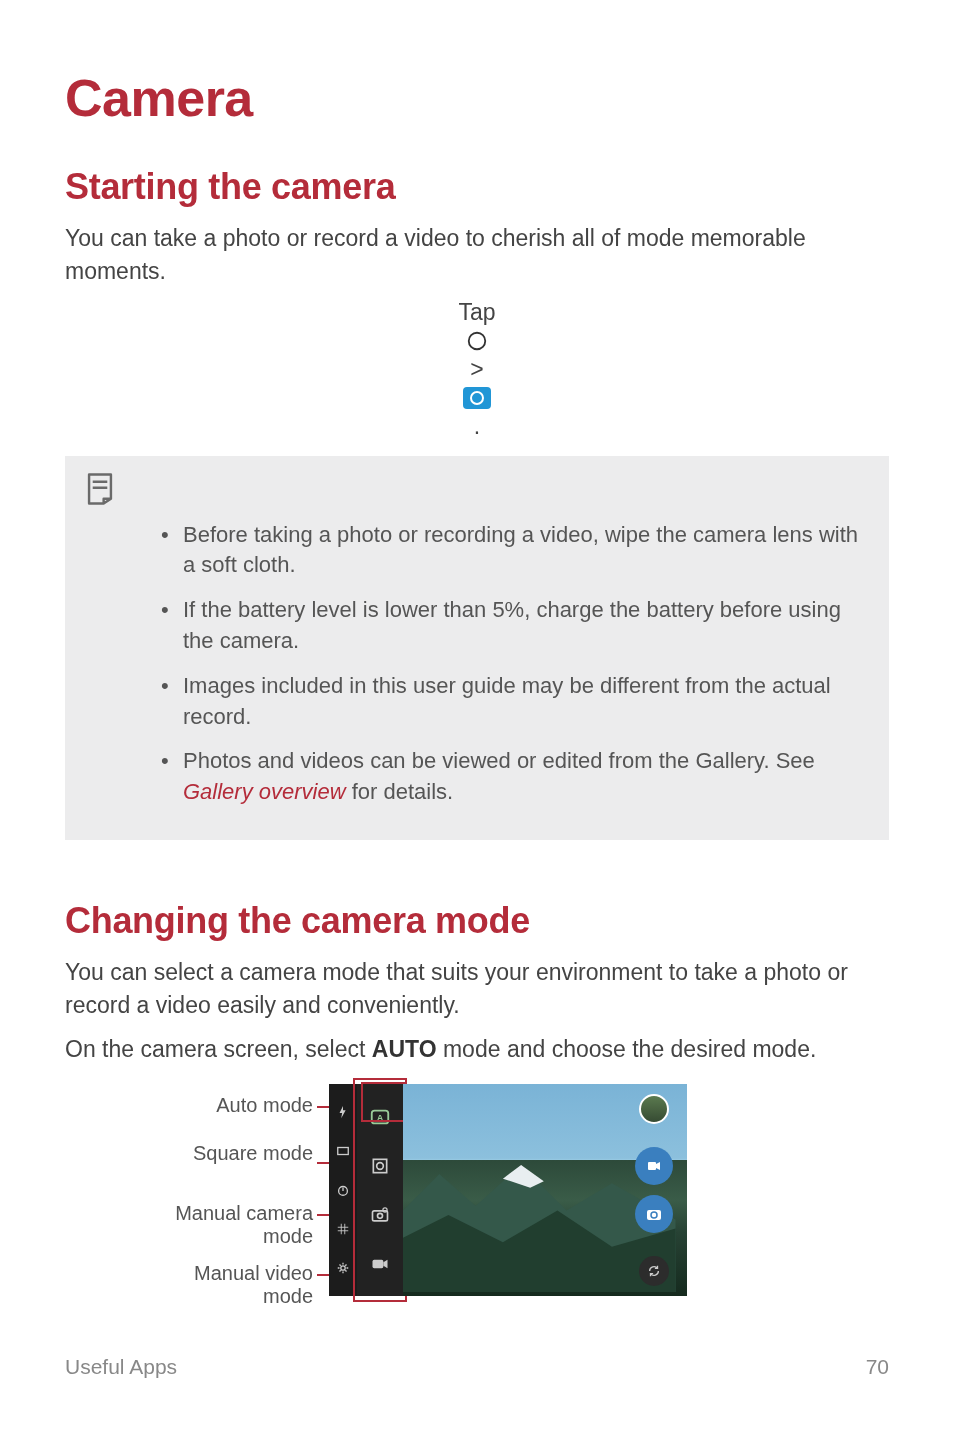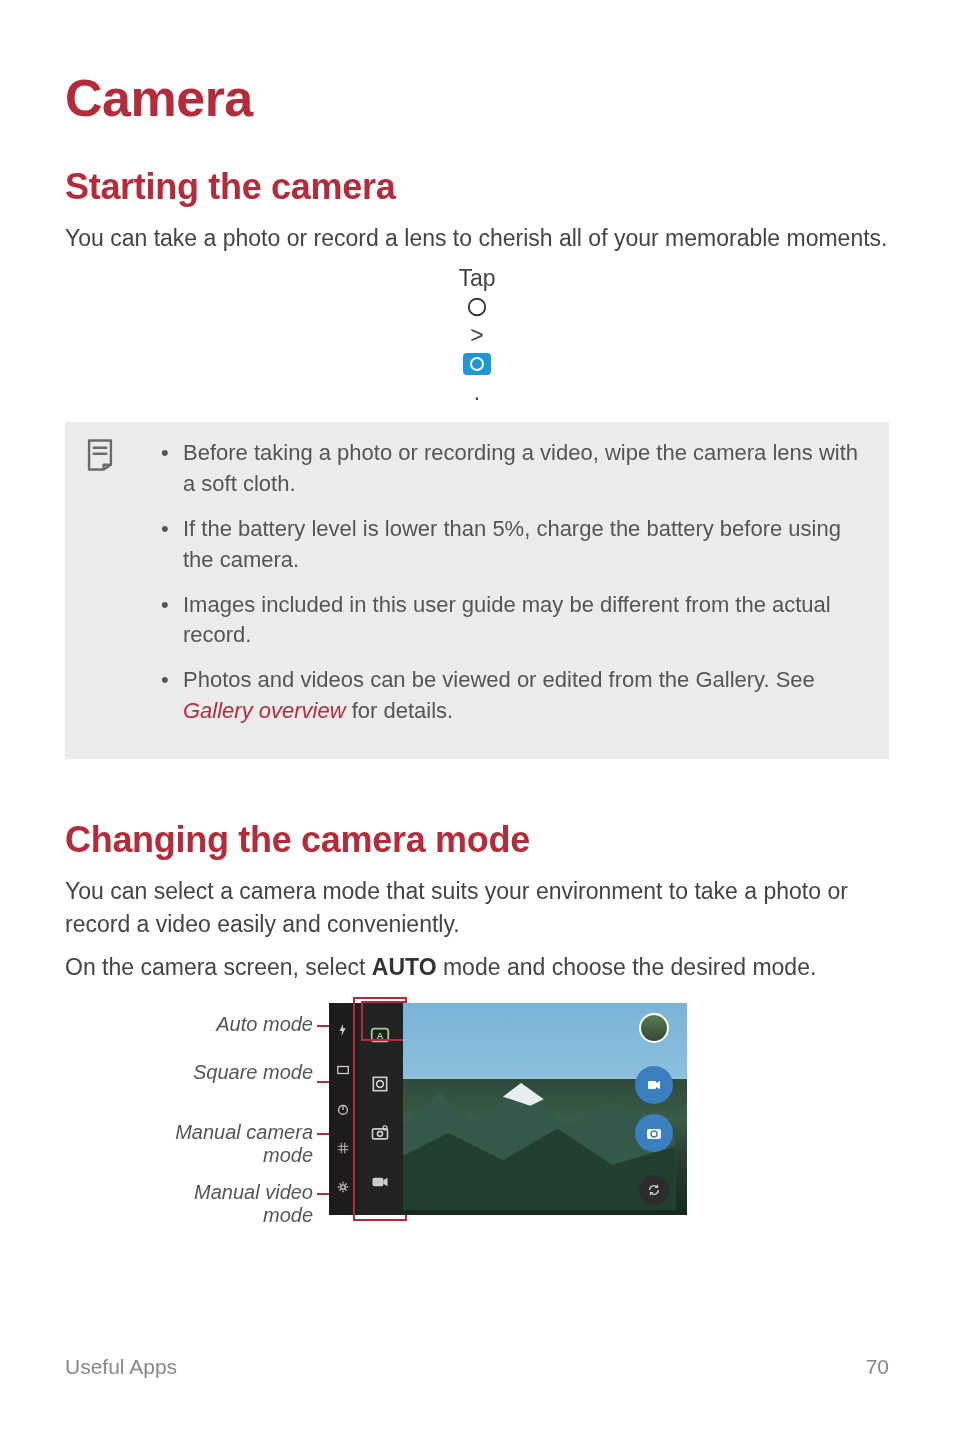--- a/index.html
+++ b/index.html
@@ -72,20 +72,21 @@
   }
   .note-icon {
     position: absolute;
     left: 20px; top: 16px;
     width: 30px; height: 34px;
   }
   .note-icon svg { width: 100%; height: 100%; }
   ul.notelist {
     margin-left: 74px;
     list-style: none;
+    margin-top: 48px;
   }
   ul.notelist li {
     position: relative;
     font-size: 22px;
     font-weight: 300;
     color: #555;
     line-height: 1.4;
     margin-bottom: 14px;
     padding-left: 22px;
   }
@@ -110,21 +111,20 @@
     width: 248px;
     text-align: right;
   }
   .lbl {
     position: absolute;
     right: 0;
     font-size: 20px;
     font-weight: 300;
     color: #555;
     line-height: 1.15;
-    font-style: italic;
   }
   .lbl-line {
     position: absolute;
     height: 2px;
     background: #b42c3a;
   }
   .lbl-dot {
     position: absolute;
     width: 10px; height: 10px;
     border: 2px solid #b42c3a;
@@ -236,21 +236,21 @@
     font-weight: 300;
     color: #888;
   }
 </style>
 </head>
 <body>
 
 <h1 class="title">Camera</h1>
 
 <h2 class="section">Starting the camera</h2>
-<p class="body">You can take a photo or record a lens to cherish all of your memorable moments.</p>
+<p class="body">You can take a photo or record a video to cherish all of mode memorable moments.</p>
 
 <div class="tapline">
   <span>Tap</span>
   <span class="circle-icon">
     <svg viewBox="0 0 24 24">
         <circle cx="12" cy="12" r="9" fill="none" stroke="#333" stroke-width="2"></circle>
       </svg>
   </span>
   <span class="chev">&gt;</span>
   <span class="camera-app-icon"></span>

